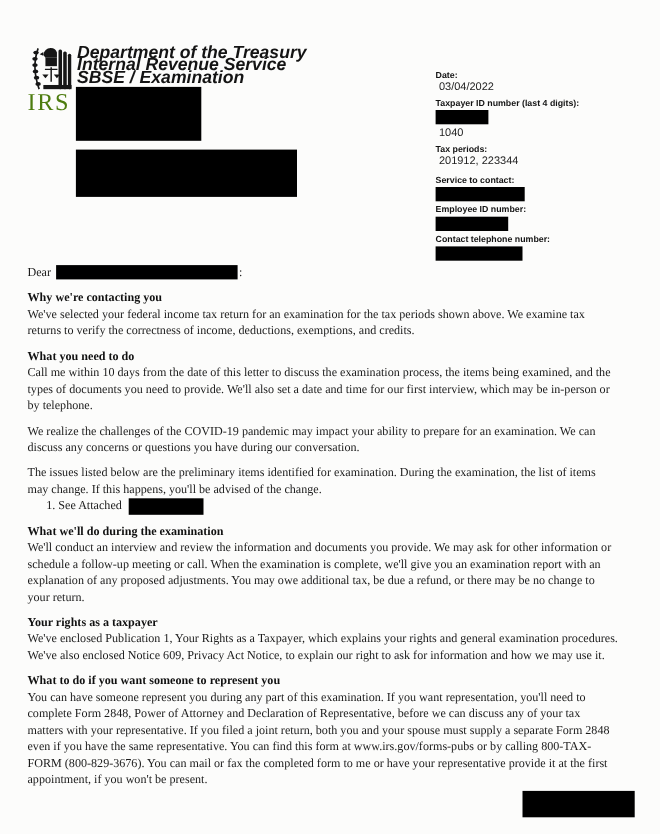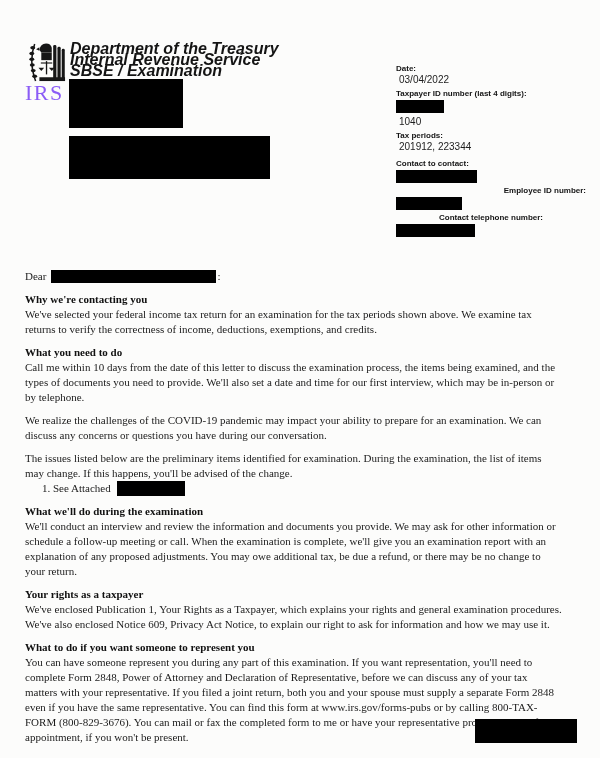--- a/index.html
+++ b/index.html
@@ -9,21 +9,21 @@
     font-family:"Liberation Serif", serif;
     overflow:hidden;
   }
   .redact { background:#000; }
 
   
   .logo-mark { position:absolute; left:28px; top:41px; }
   .irs-wordmark {
     position:absolute; left:25px; top:80px;
     font-family:"Liberation Serif", serif;
-    font-size:22px; letter-spacing:1.5px; color:#8b5cf6;
+    font-size:22px; letter-spacing:1.5px; color:#4d7c0f;
   }
   .agency-block {
     position:absolute; left:70px; top:43px;
     font-family:"Liberation Sans", sans-serif;
     font-weight:bold; font-size:16px; line-height:11px; color:#141414;font-style:italic;
   }
   .addr-box-1 { position:absolute; left:69px; top:79px;  width:114px; height:49px; }
   .addr-box-2 { position:absolute; left:69px; top:136px; width:201px; height:43px; }
 
   
@@ -38,21 +38,21 @@
     font-size:10px; line-height:12px; padding-left:3px; color:#1d1d1d;
   }
   .info-box { height:13px; margin:1px 0 3px 0; }
   .w48 { width:48px; } .w81 { width:81px; } .w66 { width:66px; } .w79 { width:79px; }
 
   
   .letter-body {
     position:absolute; left:25px; top:241px; width:553px;
     font-size:11px; line-height:15px; color:#1b1b1b;
   }
-  .salutation { display:flex; align-items:center;margin-top:28px; }
+  .salutation { display:flex; align-items:flex-start; }
   .salutation .name-box { width:165px; height:13px; margin:0 1px 1px 5px; }
   .section-heading {
     font-size:11px; line-height:15px; font-weight:bold;
     margin:8px 0 0 0; color:#111;
   }
   .letter-body p { margin:8px 16px 0 0; }
   .letter-body .section p.first { margin-top:0; }
   .list-row { padding-left:17px; margin-top:0; display:flex; }
   .list-row .attached-box { width:68px; height:15px; margin-left:6px; }
 
@@ -106,28 +106,28 @@
       <div class="redact info-box w48"></div>
     </div>
     <div class="info-item">
       <div class="info-value">1040</div>
     </div>
     <div class="info-item" style="margin-bottom:6px;">
       <div class="info-label">Tax periods:</div>
       <div class="info-value">201912, 223344</div>
     </div>
     <div class="info-item" style="margin-bottom:0;">
-      <div class="info-label">Contact to contact:</div>
+      <div class="info-label">Service to contact:</div>
       <div class="redact info-box w81"></div>
     </div>
-    <div class="info-item" style="margin-bottom:0;text-align:right;">
+    <div class="info-item" style="margin-bottom:0;">
       <div class="info-label">Employee ID number:</div>
       <div class="redact info-box w66"></div>
     </div>
-    <div class="info-item" style="margin-bottom:0;text-align:center;">
+    <div class="info-item" style="margin-bottom:0;">
       <div class="info-label">Contact telephone number:</div>
       <div class="redact info-box w79"></div>
     </div>
   </div>
 
   <div class="letter-body">
 
     <div class="salutation">
       <span>Dear</span>
       <span class="redact name-box"></span>

